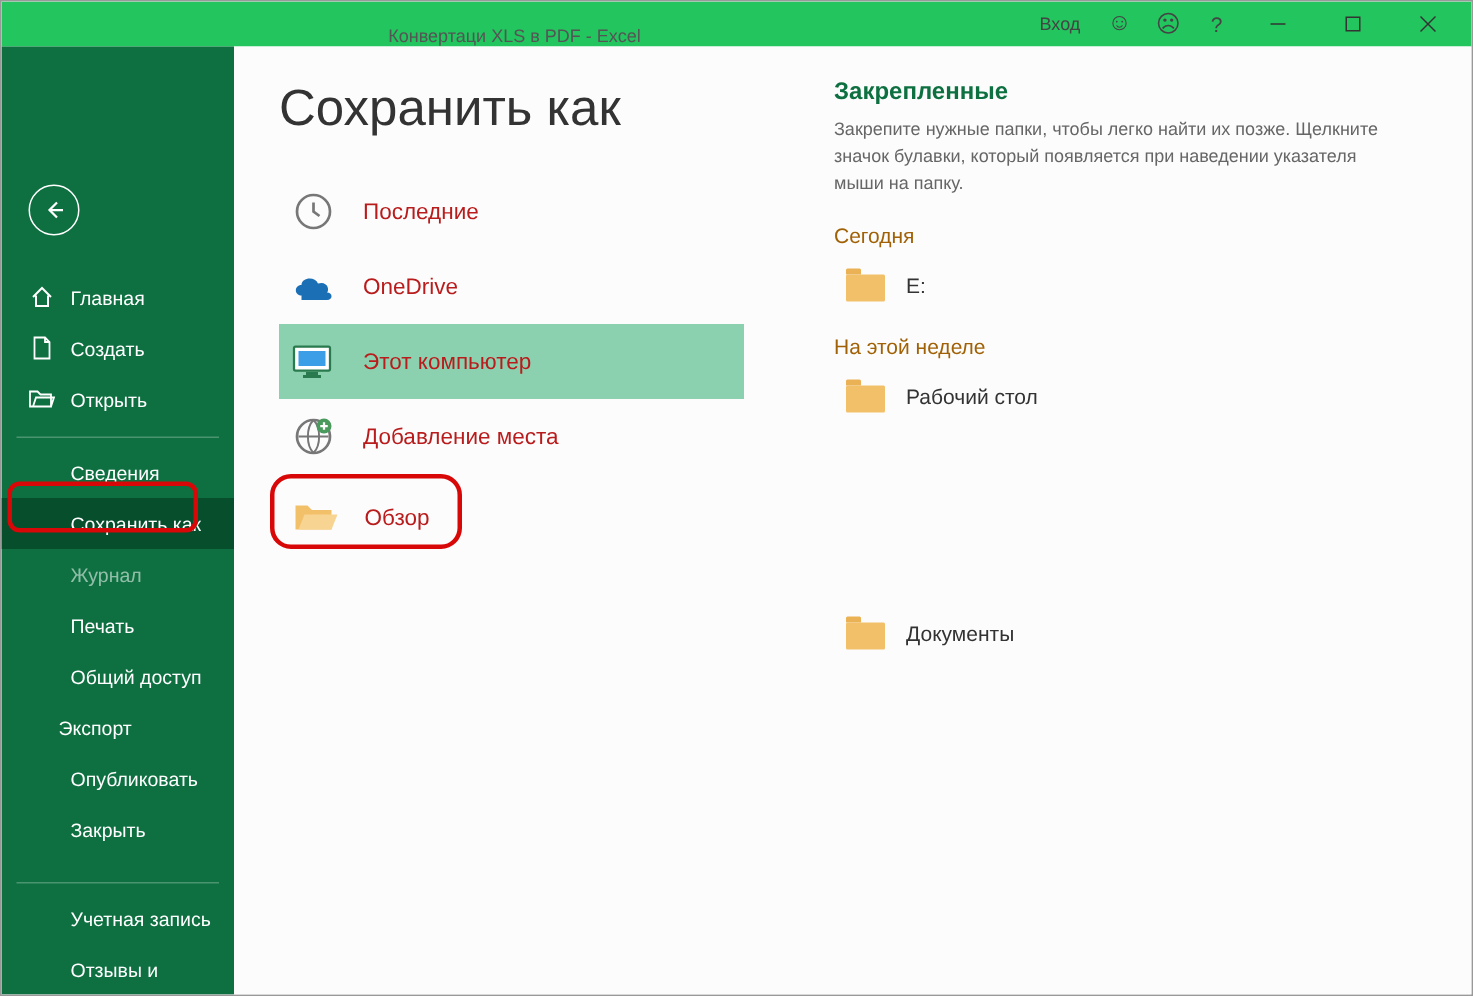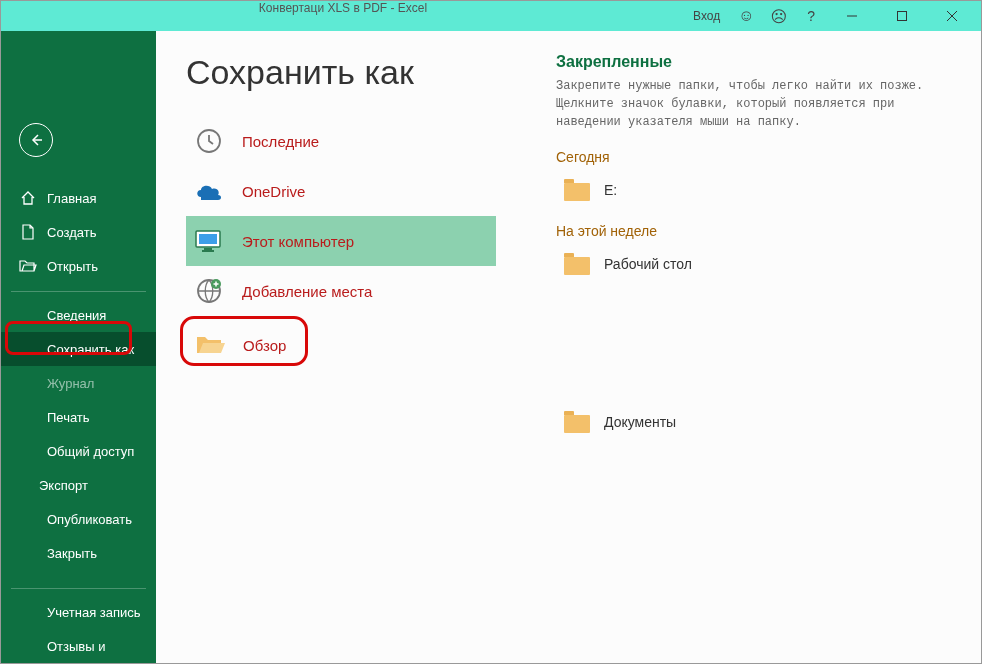--- a/index.html
+++ b/index.html
@@ -1,19 +1,19 @@
 <!DOCTYPE html>
 <html><head>
 <meta charset="utf-8">
 <style>
   * { margin: 0; padding: 0; box-sizing: border-box; font-family: "Segoe UI", Arial, sans-serif; }
   body { width: 982px; height: 664px; background: #fff; overflow: hidden; border: 1px solid #999; }
 
   
-  .titlebar { height: 30px; display: flex; align-items: flex-start; background: #5eead4; }
+  .titlebar { height: 30px; display: flex; align-items: flex-end; background: #22c55e; }
   .titlebar .title { flex: 1; text-align: center; font-size: 12px; color: #555; }
   .titlebar .right-controls { display: flex; align-items: center; gap: 4px; padding-right: 6px; }
   .titlebar .login { font-size: 12px; color: #444; padding: 0 8px; }
   .titlebar .face { font-size: 16px; color: #444; padding: 0 6px; cursor: pointer; }
   .titlebar .help { font-size: 14px; color: #444; padding: 0 10px; cursor: pointer; }
   .winbtn { width: 46px; height: 30px; display: flex; align-items: center; justify-content: center; cursor: pointer; }
   .winbtn svg { stroke: #333; }
 
   .app { display: flex; height: calc(100% - 30px); }
 
@@ -35,21 +35,21 @@
   .loc-list { width: 310px; }
   .loc-item { display: flex; align-items: center; height: 50px; padding-left: 8px; gap: 18px; cursor: pointer; font-size: 15px; color: #b91c1c; }
   .loc-item.selected { background: #8cd1af; }
   .loc-icon { width: 30px; height: 30px; display: flex; align-items: center; justify-content: center; }
   .browse-wrap { position: relative; width: 310px; height: 50px; margin-top: 4px; }
   .browse-wrap .loc-item { border: 1px solid transparent; }
   .browse-highlight { border: 3px solid #d80808; border-radius: 14px; position: absolute; left: -6px; top: -4px; width: 128px; height: 50px; pointer-events: none; }
 
   .right-col { flex: 1; padding-left: 40px; padding-right: 30px; }
   .section-title { color: #0e7041; font-size: 16px; font-weight: 600; margin-bottom: 6px; }
-  .desc { font-size: 12px; color: #666; line-height: 1.5; margin-bottom: 18px; max-width: 380px; font-family: Liberation Mono, monospace; }
+  .desc { font-size: 12px; color: #666; line-height: 1.5; margin-bottom: 18px; max-width: 380px; }
   .folder-row { display: flex; align-items: center; height: 38px; gap: 14px; cursor: pointer; font-size: 14px; color: #333; padding-left: 8px; }
   .folder-icon { width: 26px; height: 22px; }
   .folder-icon .tab { width: 10px; height: 4px; background: #eab155; border-radius: 1px 1px 0 0; }
   .folder-icon .body { width: 26px; height: 18px; background: #f3c06a; border-radius: 1px; }
   .section-sub { color: #a16207; font-size: 14px; font-weight: 400; margin: 14px 0 6px 0; }
 </style>
 </head>
 <body>
 
 <div class="titlebar">

